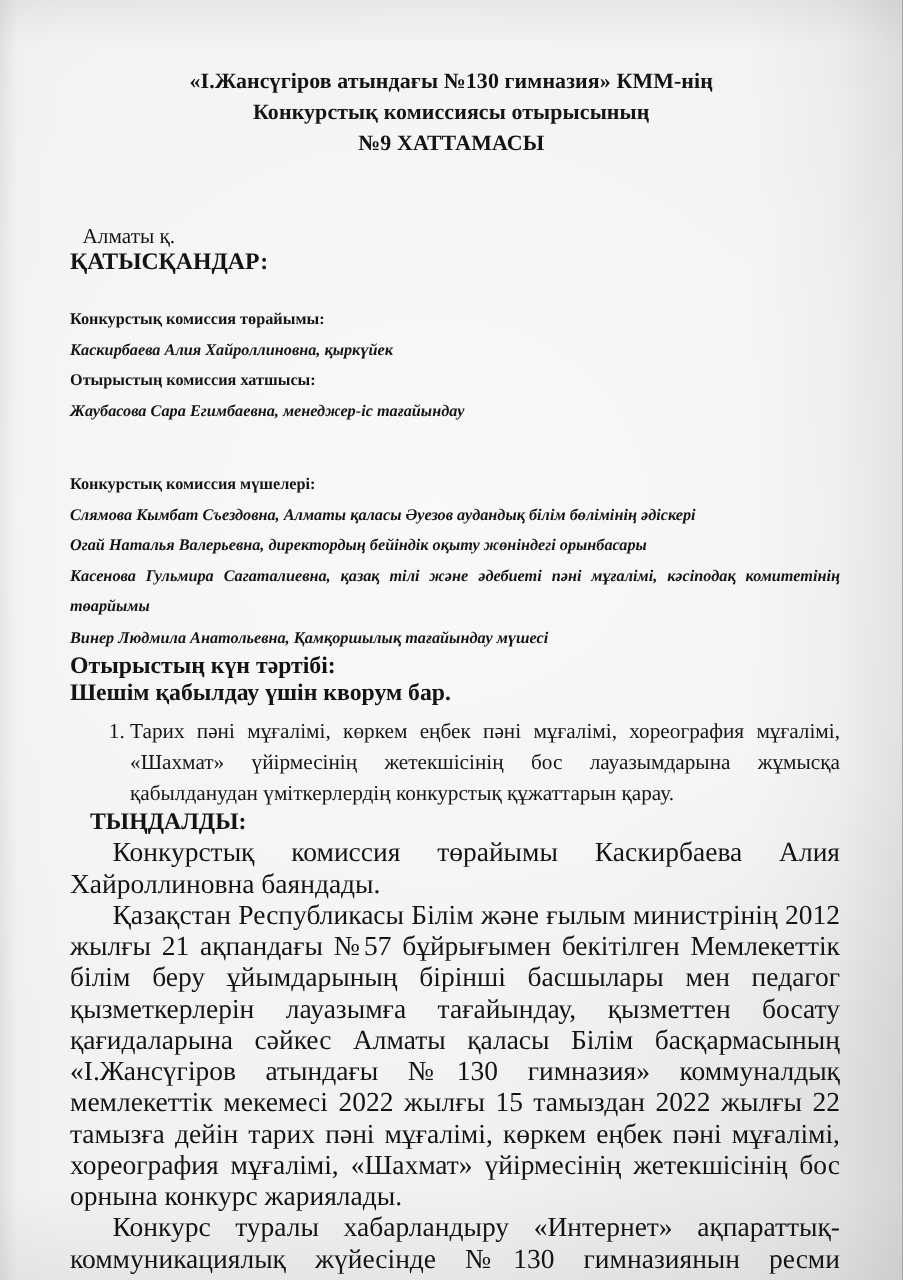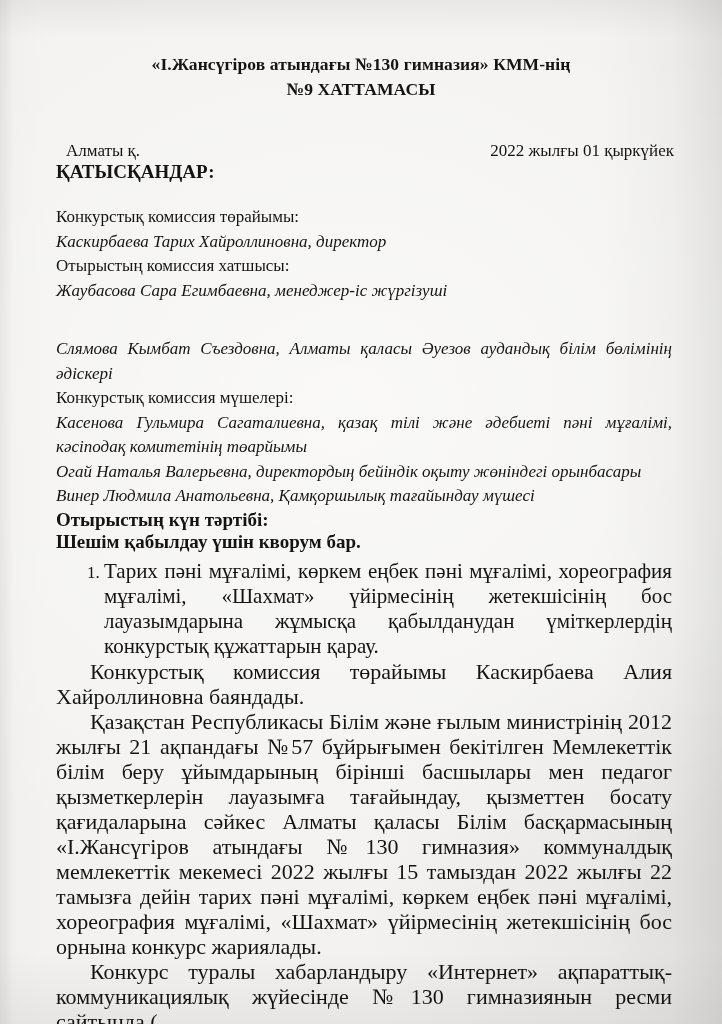--- a/index.html
+++ b/index.html
@@ -63,57 +63,58 @@
     padding-top: 52px;
   }
   .doc-header div { white-space: nowrap; }
 
   
   .place-date {
     display: flex;
     justify-content: space-between;
     align-items: flex-end;
     font-size: 17px;
-    margin-top: 39px;
+    margin-top: 52px;
     padding: 0 20px 0 38px;
   }
 
   
   .sec-head {
     font-weight: bold;
     font-size: 19px;
     padding-left: 28px;
   }
   .sec-head.indent-more { padding-left: 44px; }
 
   
   .blk { padding-left: 28px; padding-right: 22px; }
   .ln {
-    font-size: 17px;
+    font-size: 13px;
     line-height: 24.5px;
+    font-weight: bold;
   }
   .ital { font-style: italic; }
   .just {
     text-align: justify;
     text-align-last: left;
   }
   .gap-md { height: 22px; }
   .gap-lg { height: 34px; }
 
   
   .members .ln { line-height: 24.5px; }
 
   
   .agenda {
     margin: 6px 0 0 0;
     padding-left: 76px;
     padding-right: 22px;
   }
   .agenda li {
-    font-size: 21px;
+    font-size: 17px;
     line-height: 25px;
     text-align: justify;
   }
   .agenda li::marker { font-size: 17px; }
 
   
   .narrative {
     padding-left: 28px;
     padding-right: 22px;
   }
@@ -127,56 +128,57 @@
   }
 </style>
 </head>
 <body>
 
 <div class="page">
   <div class="content">
 
     <div class="doc-header">
       <div>«І.Жансүгіров атындағы №130 гимназия» КММ-нің</div>
+      <div>Конкурстық комиссиясы отырысының</div>
       <div>№9 ХАТТАМАСЫ</div>
     </div>
 
     <div class="place-date">
       <span>Алматы қ.</span>
-      <span>2022 жылғы 01 қыркүйек</span>
     </div>
 
     <div class="sec-head">ҚАТЫСҚАНДАР:</div>
 
     <div class="gap-md"></div>
 
     <div class="blk">
       <div class="ln">Конкурстық комиссия төрайымы:</div>
-      <div class="ln ital">Каскирбаева Тарих Хайроллиновна, директор</div>
+      <div class="ln ital">Каскирбаева Алия Хайроллиновна, қыркүйек</div>
       <div class="ln">Отырыстың комиссия хатшысы:</div>
-      <div class="ln ital">Жаубасова Сара Егимбаевна, менеджер-іс жүргізуші</div>
+      <div class="ln ital">Жаубасова Сара Егимбаевна, менеджер-іс тағайындау</div>
     </div>
 
     <div class="gap-lg"></div>
 
     <div class="blk members">
+      <div class="ln">Конкурстық комиссия мүшелері:</div>
       <div class="ln ital just">Слямова Кымбат Съездовна, Алматы қаласы Әуезов аудандық білім бөлімінің әдіскері</div>
-      <div class="ln">Конкурстық комиссия мүшелері:</div>
+      <div class="ln ital just">Огай Наталья Валерьевна, директордың бейіндік оқыту жөніндегі орынбасары</div>
       <div class="ln ital just">Касенова Гульмира Сагаталиевна, қазақ тілі және әдебиеті пәні мұғалімі, кәсіподақ комитетінің төарйымы</div>
-      <div class="ln ital just">Огай Наталья Валерьевна, директордың бейіндік оқыту жөніндегі орынбасары</div>
       <div class="ln ital">Винер Людмила Анатольевна, Қамқоршылық тағайындау мүшесі</div>
     </div>
 
     <div class="sec-head">Отырыстың күн тәртібі:</div>
 
     <div class="sec-head">Шешім қабылдау үшін кворум бар.</div>
     <ol class="agenda">
       <li>Тарих пәні мұғалімі, көркем еңбек пәні мұғалімі, хореография мұғалімі, «Шахмат» үйірмесінің жетекшісінің бос лауазымдарына жұмысқа қабылданудан үміткерлердің конкурстық құжаттарын қарау.</li>
     </ol>
 
+    <div class="sec-head indent-more">ТЫҢДАЛДЫ:</div>
 
     <div class="narrative">
       <p class="para">Конкурстық комиссия төрайымы Каскирбаева Алия Хайроллиновна баяндады.</p>
       <p class="para">Қазақстан Республикасы Білім және ғылым министрінің 2012 жылғы 21 ақпандағы №57 бұйрығымен бекітілген Мемлекеттік білім беру ұйымдарының бірінші басшылары мен педагог қызметкерлерін лауазымға тағайындау, қызметтен босату қағидаларына сәйкес Алматы қаласы Білім басқармасының «І.Жансүгіров атындағы №130 гимназия» коммуналдық мемлекеттік мекемесі 2022 жылғы 15 тамыздан 2022 жылғы 22 тамызға дейін тарих пәні мұғалімі, көркем еңбек пәні мұғалімі, хореография мұғалімі, «Шахмат» үйірмесінің жетекшісінің бос орнына конкурс жариялады.</p>
 
       <p class="para"><span>Конкурс туралы хабарландыру «Интернет» ақпараттық-коммуникациялық жүйесінде №130 гимназиянын ресми сайтында (</span>&nbsp;&nbsp;&nbsp;&nbsp;
         
         </p>
 
     </div>

